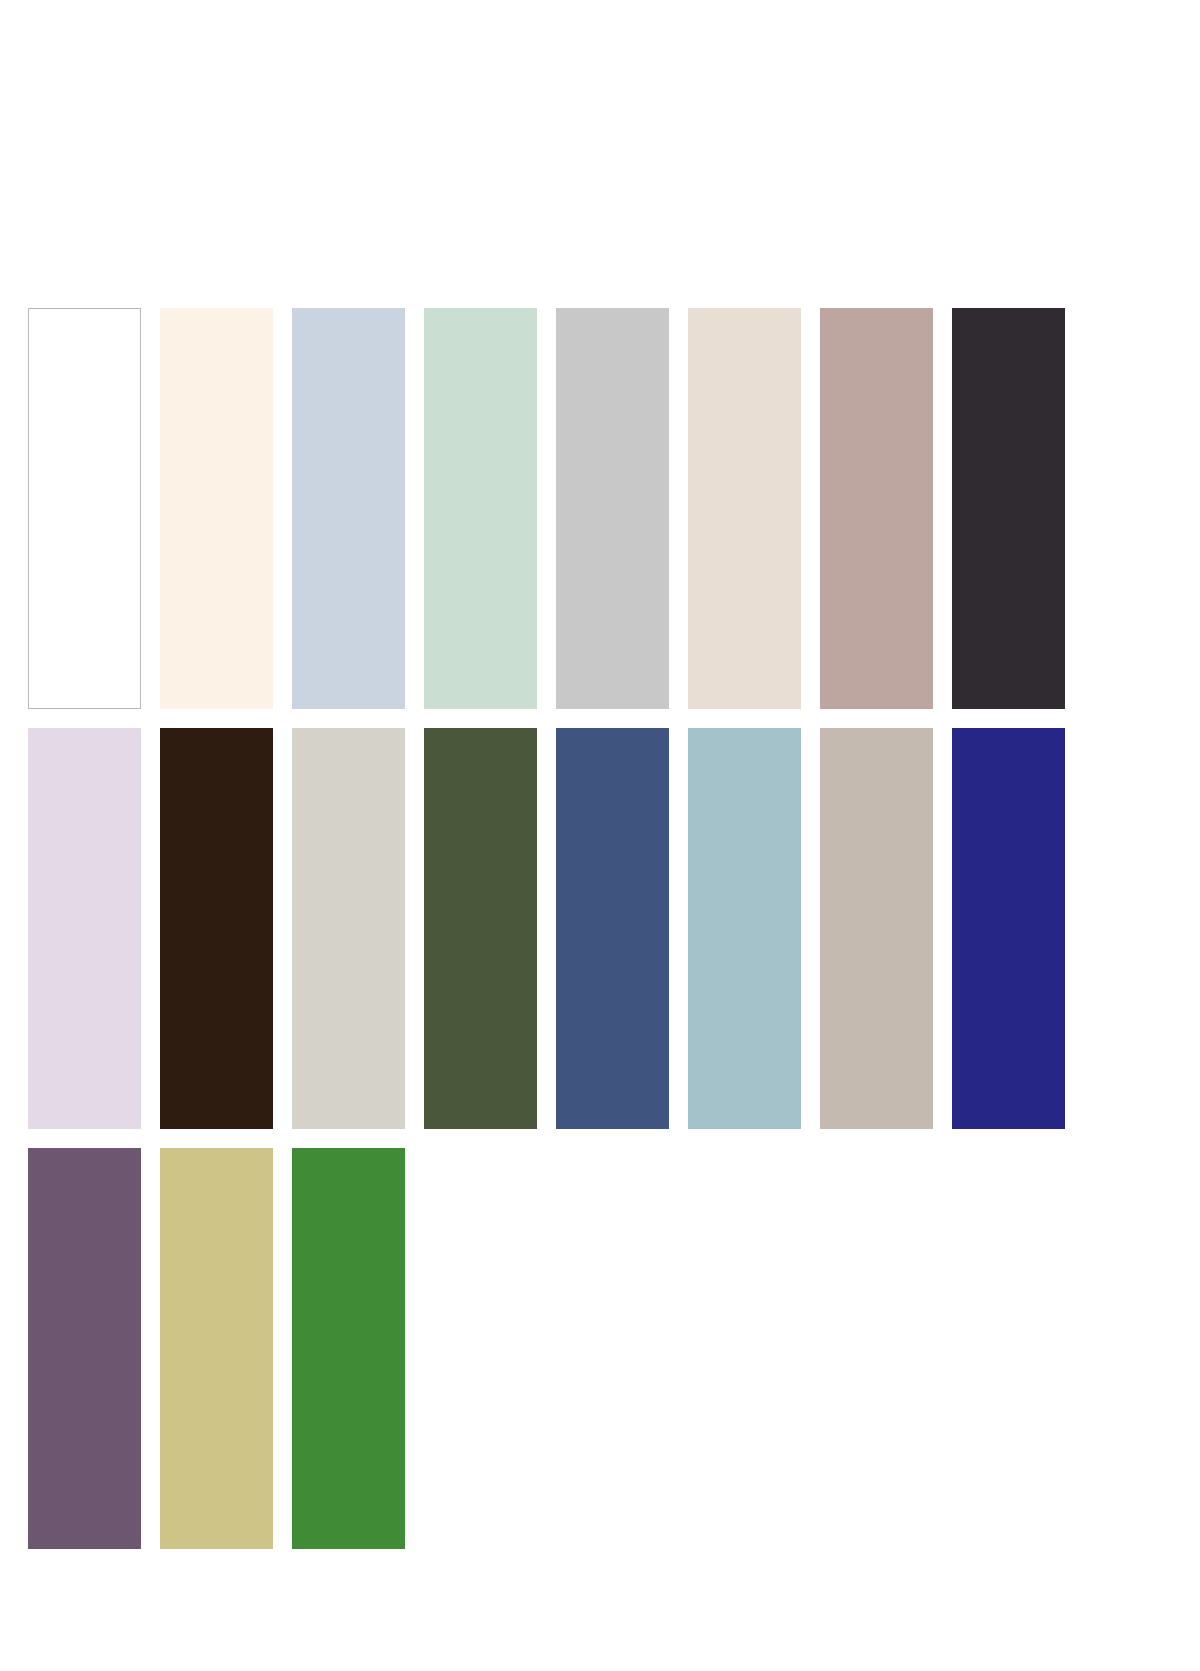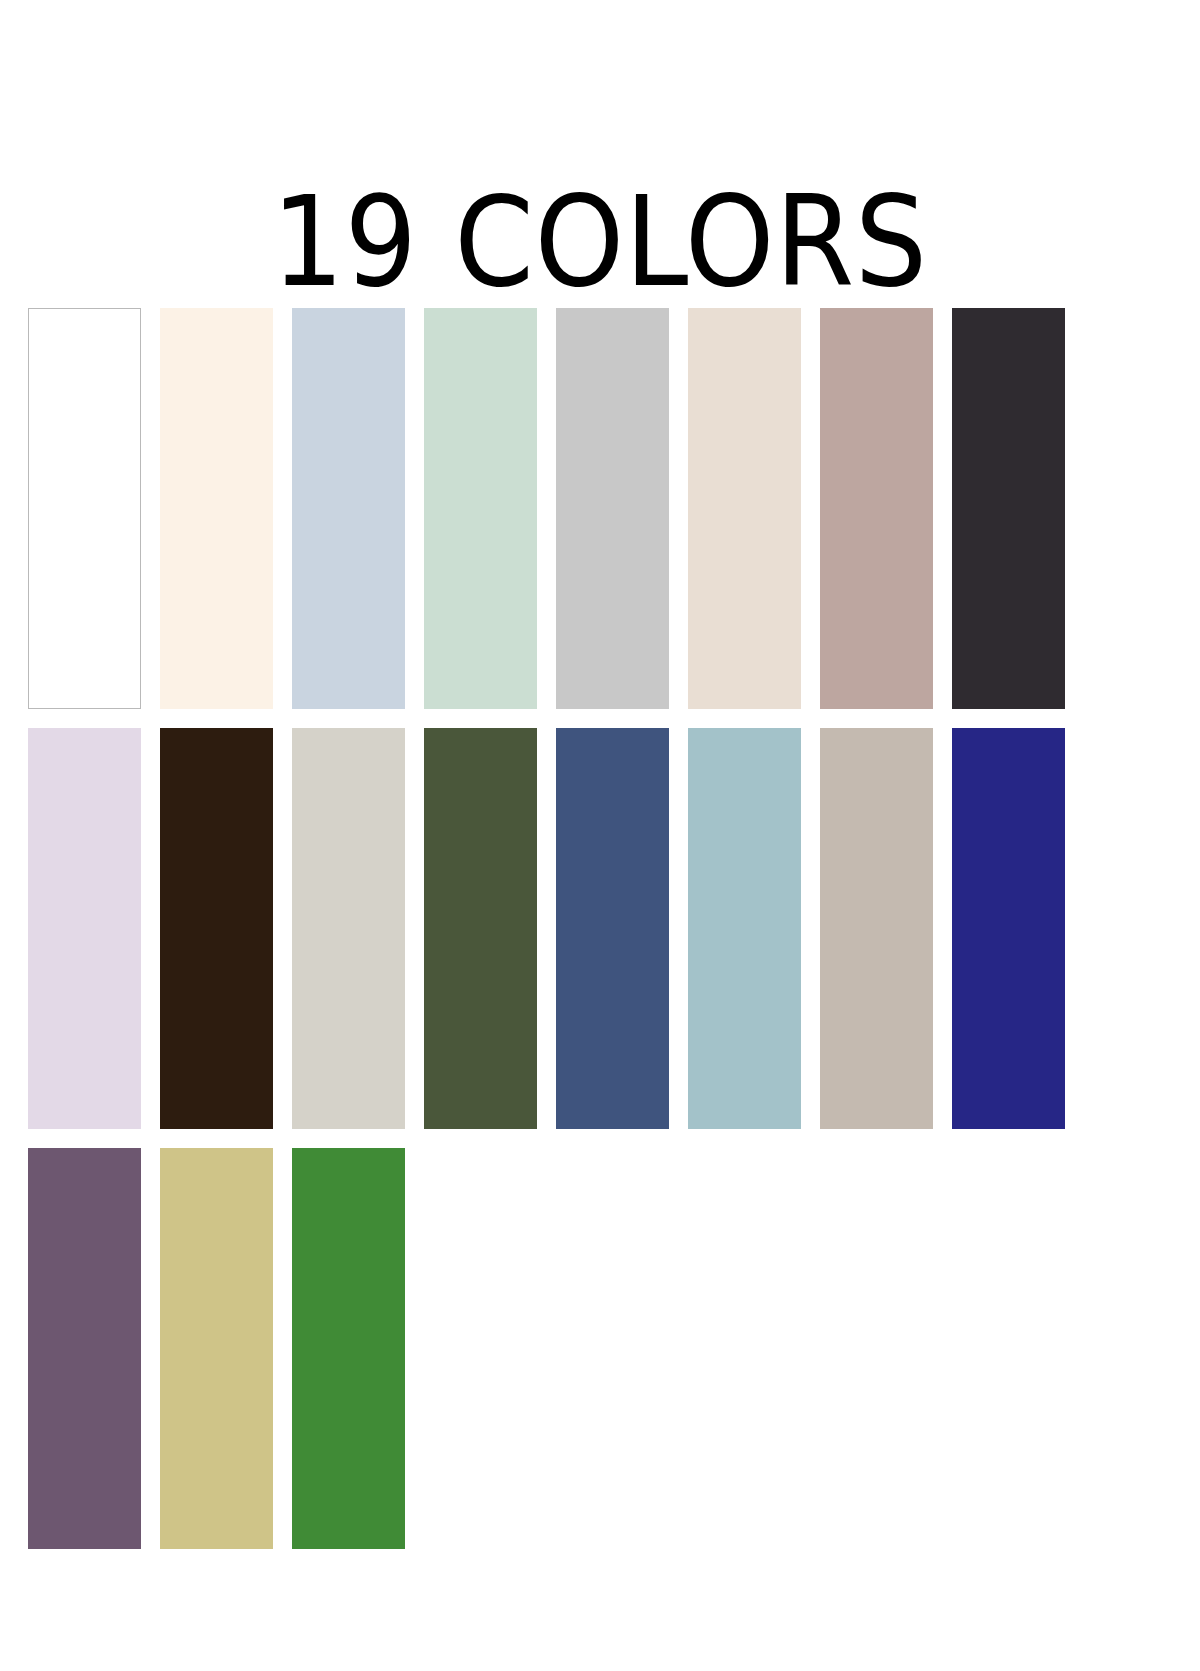--- a/index.html
+++ b/index.html
@@ -87,23 +87,20 @@
   }
 
   .label-dark  { color: #2b2b2b; }
   .label-light { color: #ffffff; }
 </style>
 </head>
 <body>
 
 <div class="page">
 
-  <div class="title-wrap">
-    <h1 class="page-title">19 COLORS</h1>
-  </div>
 
   <div class="swatch-grid" id="swatch-grid">
       <div class="swatch has-border" style="background: rgb(255, 255, 255);">
         <div class="swatch-label label-dark"></div>
       </div>
       <div class="swatch" style="background: rgb(252, 242, 230);">
         <div class="swatch-label label-dark"></div>
       </div>
       <div class="swatch" style="background: rgb(201, 212, 224);">
         <div class="swatch-label label-dark"></div>

